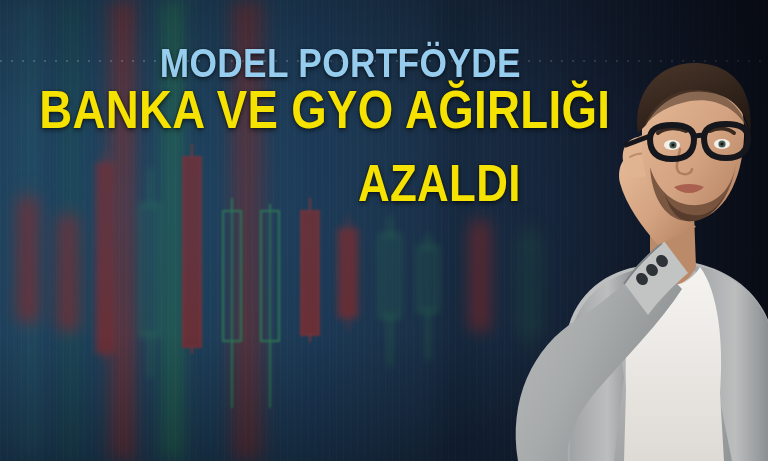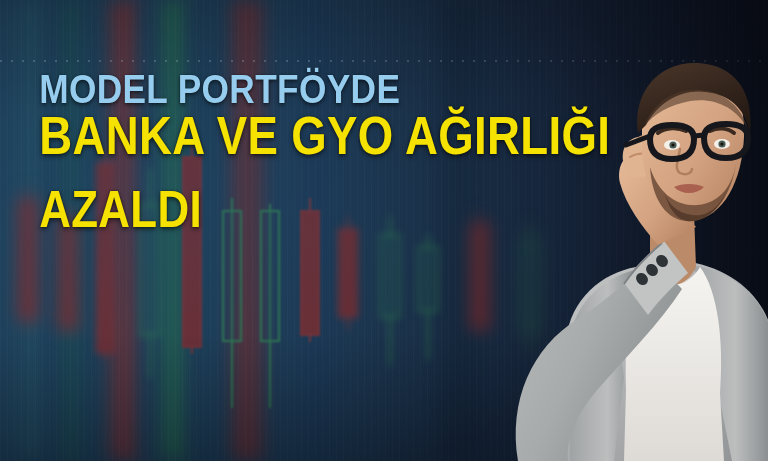--- a/index.html
+++ b/index.html
@@ -64,23 +64,22 @@
 
   
   #person{
     position:absolute;right:-6px;bottom:0;width:300px;height:420px;
   }
   #person svg{display:block;width:100%;height:100%;}
 
   
   #headline{
     position:absolute;left:0;top:44px;width:560px;
-    text-align:left;z-index:40;
+    text-align:right;z-index:40;
     line-height:.96;
-    margin-top:26px;
   }
   .hl{
     margin:0;
     font-family:"Liberation Sans Narrow","Liberation Sans","DejaVu Sans Condensed",sans-serif;
     font-weight:700;
     letter-spacing:.4px;
     transform:scaleX(.86);
     transform-origin:center;
     white-space:nowrap;
   }

